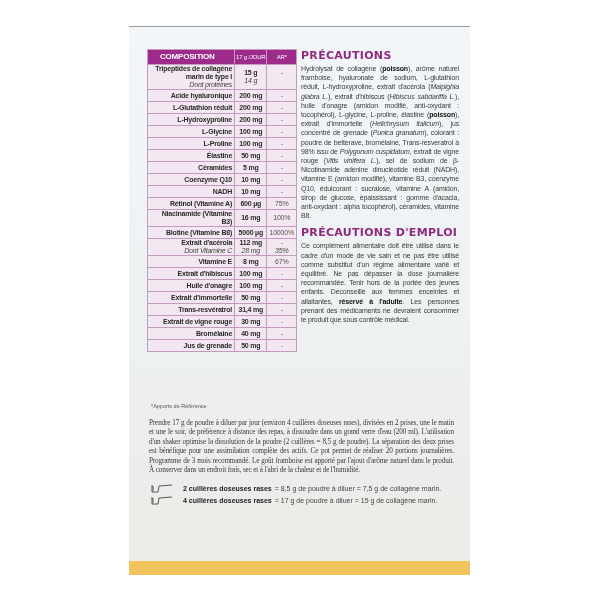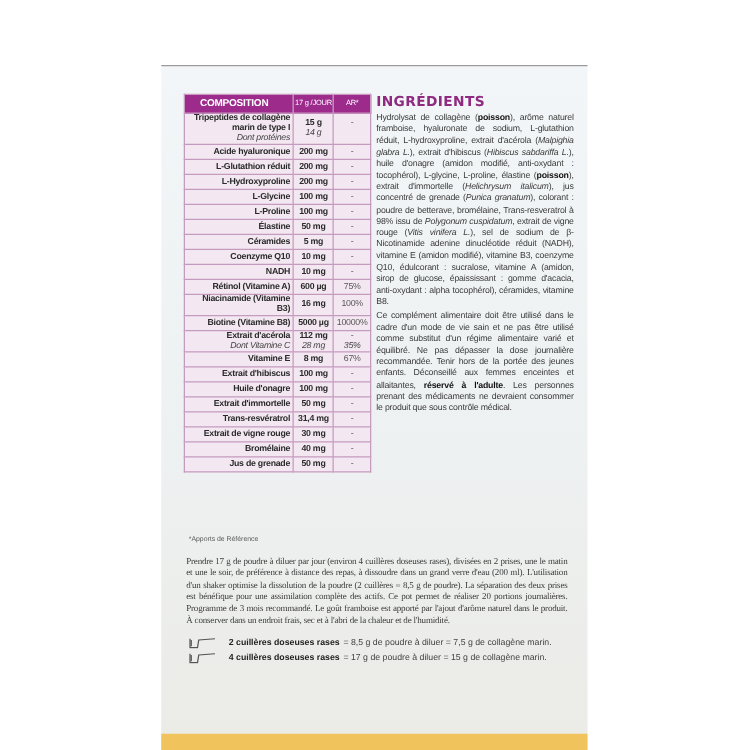--- a/index.html
+++ b/index.html
@@ -3,21 +3,20 @@
 <meta charset="utf-8">
 <style>
   * { box-sizing: border-box; margin: 0; padding: 0; }
   html, body { width: 600px; height: 600px; background: #ffffff; overflow: hidden; }
   body { position: relative; font-family: "Liberation Sans", sans-serif; color: #3a3a3a; }
 
   .box {
     position: absolute; left: 129px; top: 26px; width: 341px; height: 549px;
     background: linear-gradient(180deg, #f3f6f8 0%, #eef1f2 55%, #ebebe6 100%);
     border-top: 1px solid #9a9a9a;
-    margin-top: 26px;
   }
   .box-bottom {
     position: absolute; left: 0; right: 0; bottom: 0; height: 14px;
     background: #f1c35c;
   }
 
   
   .comp {
     position: absolute; left: 18px; top: 22px; width: 150px;
     border-collapse: collapse; font-family: "Liberation Sans", sans-serif;
@@ -186,23 +185,24 @@
           <td class="n"><span>Jus de grenade</span></td>
           <td class="v"><span>50 mg</span></td>
           <td class="a"><span>-</span></td>
         </tr>
       </tbody>
   </table>
 
   <div class="footnote">*Apports de Référence</div>
 
   <div class="right-col">
-    <div class="h2">INGRÉDIENTS</div>
+    <div class="h2">PRÉCAUTIONS</div>
     <p class="para" id="ingredients-text"><span>Hydrolysat de collagène (</span><b>poisson</b><span>), arôme naturel framboise, hyaluronate de sodium, L-glutathion réduit, L-hydroxyproline, extrait d'acérola (</span><i>Malpighia glabra L.</i><span>), extrait d'hibiscus (</span><i>Hibiscus sabdariffa L.</i><span>), huile d'onagre (amidon modifié, anti-oxydant : tocophérol), L-glycine, L-proline, élastine (</span><b>poisson</b><span>), extrait d'immortelle (</span><i>Helichrysum italicum</i><span>), jus concentré de grenade (</span><i>Punica granatum</i><span>), colorant : poudre de betterave, bromélaine, Trans-resveratrol à 98% issu de </span><i>Polygonum cuspidatum</i><span>, extrait de vigne rouge (</span><i>Vitis vinifera L.</i><span>), sel de sodium de β-Nicotinamide adenine dinucléotide réduit (NADH), vitamine E (amidon modifié), vitamine B3, coenzyme Q10, édulcorant : sucralose, vitamine A (amidon, sirop de glucose, épaississant : gomme d'acacia, anti-oxydant : alpha tocophérol), céramides, vitamine B8.</span></p>
 
+    <div class="h2 prec">PRÉCAUTIONS D'EMPLOI</div>
     <p class="para"><span>Ce complément alimentaire doit être utilisé dans le cadre d'un mode de vie sain et ne pas être utilisé comme substitut d'un régime alimentaire varié et équilibré. Ne pas dépasser la dose journalière recommandée. Tenir hors de la portée des jeunes enfants. Déconseillé aux femmes enceintes et allaitantes, </span><b>réservé à l'adulte</b><span>. Les personnes prenant des médicaments ne devraient consommer le produit que sous contrôle médical.</span></p>
   </div>
 
   <div class="conseils">
     <p class="para">Prendre 17 g de poudre à diluer par jour (environ 4 cuillères doseuses rases), divisées en 2 prises, une le matin et une le soir, de préférence à distance des repas, à dissoudre dans un grand verre d'eau (200 ml). L'utilisation d'un shaker optimise la dissolution de la poudre (2 cuillères = 8,5 g de poudre). La séparation des deux prises est bénéfique pour une assimilation complète des actifs. Ce pot permet de réaliser 20 portions journalières. Programme de 3 mois recommandé. Le goût framboise est apporté par l'ajout d'arôme naturel dans le produit. À conserver dans un endroit frais, sec et à l'abri de la chaleur et de l'humidité.</p>
     <div class="spoons">
       <div class="spoon-row">
         <span class="spoon-icon">
           <svg width="22" height="9" viewBox="0 0 22 9">
               <path d="M1 1 L1 8 L7 8 L8 2 L21 1" fill="none" stroke="#555" stroke-width="1"></path>

